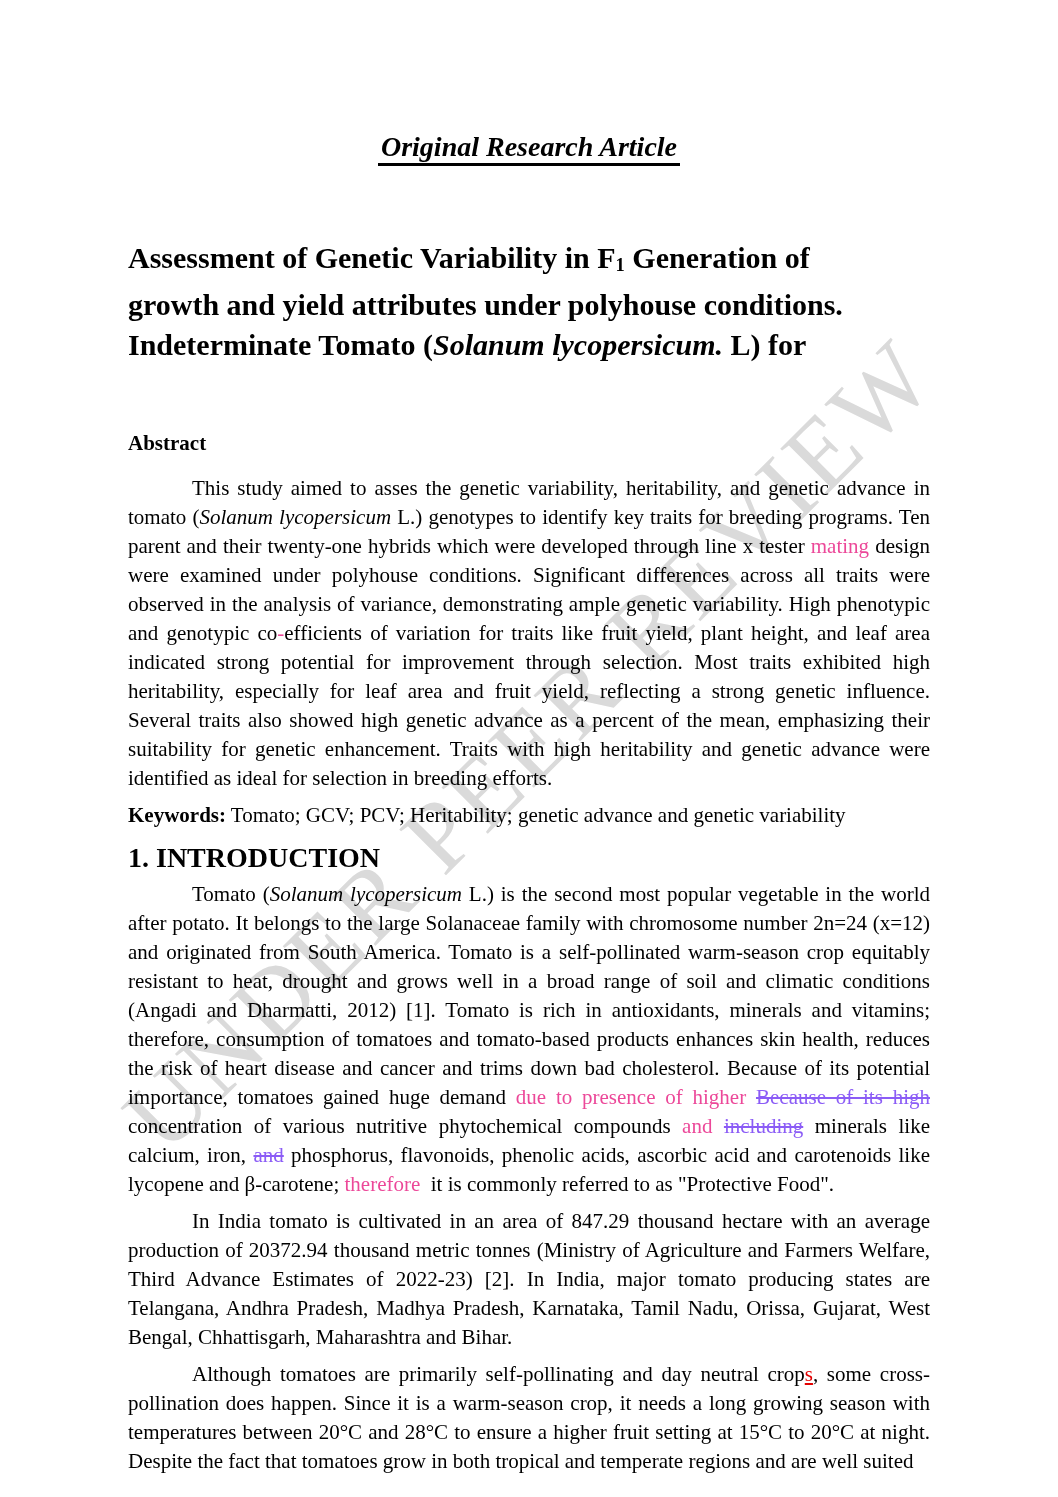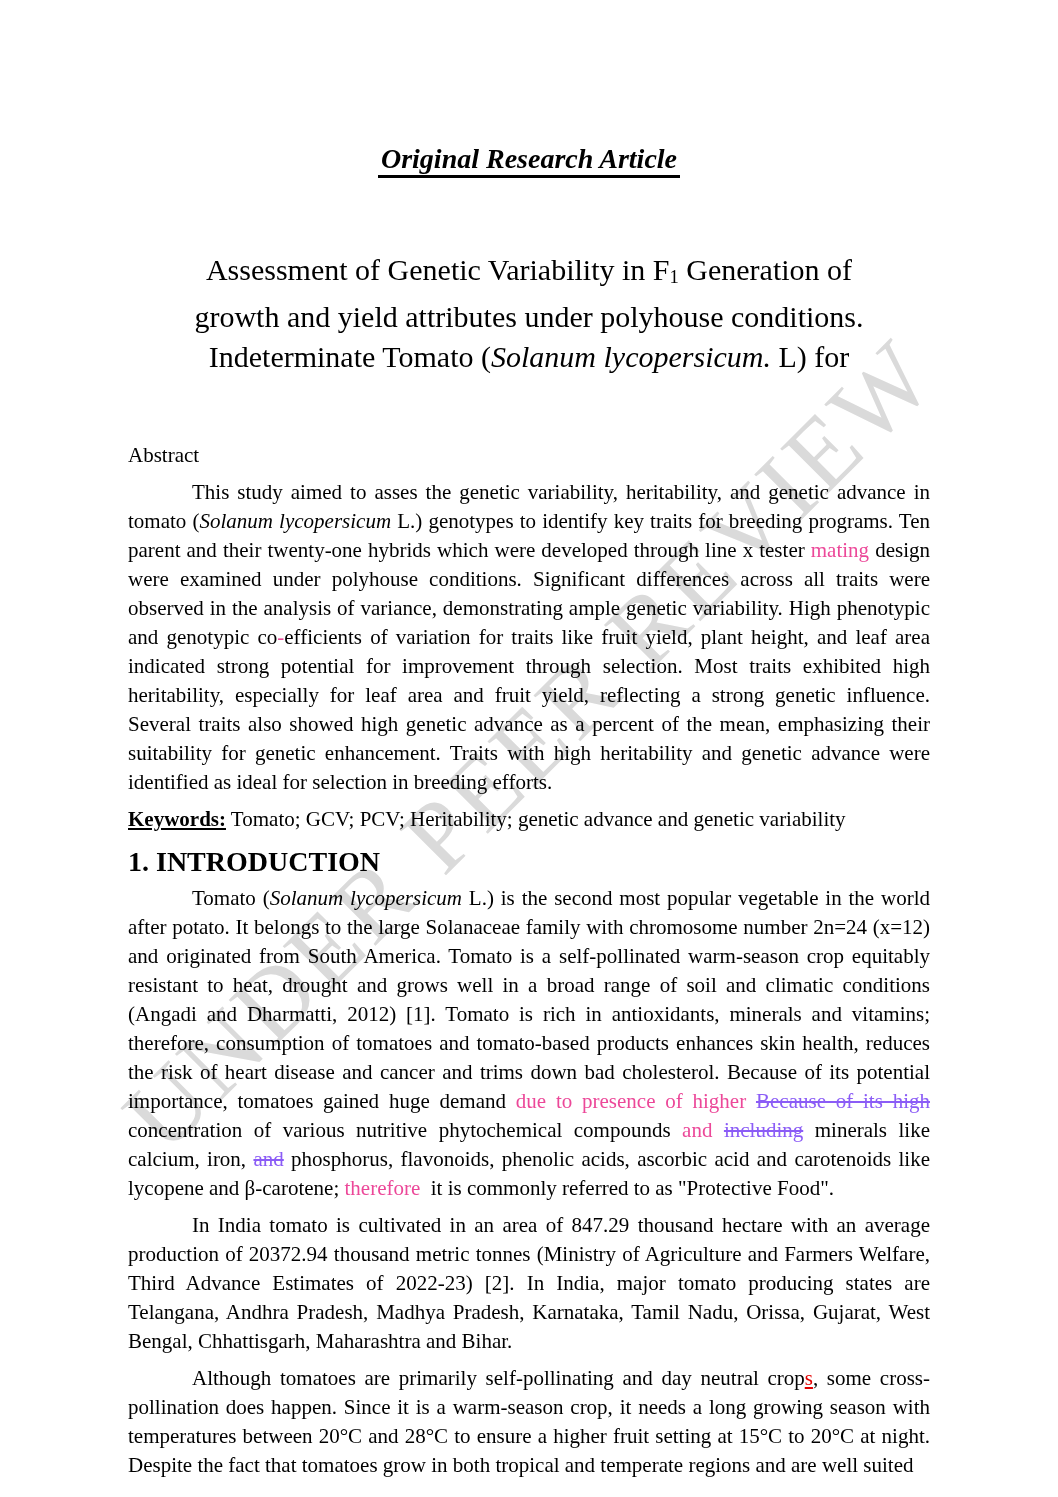--- a/index.html
+++ b/index.html
@@ -25,69 +25,69 @@
     letter-spacing: 4px;
     color: #dadada;
     white-space: nowrap;
     z-index: 0;
     font-family: "Liberation Serif", "DejaVu Serif", serif;
     user-select: none;
   }
   .content {
     position: relative;
     z-index: 1;
-    padding: 12px 128px;
+    padding: 0 128px;
   }
   .article-type {
     margin: 0;
     padding-top: 130px;
     text-align: center;
     font-size: 28px;
     line-height: 34px;
     font-weight: bold;
     font-style: italic;
   }
   .article-type .underline {
     border-bottom: 3px solid #000;
     padding: 0 3px 1px 3px;
   }
   .paper-title {
     margin: 74px 0 0 0;
-    text-align: center;
+    text-align: left;
     font-size: 30px;
     line-height: 40px;
-    font-weight: normal;
+    font-weight: bold;
   }
   .title-line { display: block; }
   .section-heading {
-    margin: 64px 0 8px 0;
+    margin: 64px 0 16px 0;
     font-size: 21px;
     line-height: 29px;
-    font-weight: normal;
+    font-weight: bold;
   }
   .intro-heading {
     margin: 13px 0 0 0;
     font-size: 28px;
     line-height: 29px;
     font-weight: bold;
   }
   .para {
     margin: 8px 0 0 0;
     font-size: 21px;
     line-height: 29px;
     text-align: justify;
     text-indent: 64px;
   }
   .para-first { margin-top: 8px; }
   .keywords {
     margin: 8px 0 0 0;
     font-size: 21px;
     line-height: 29px;
   }
-  .kw-label { font-weight: bold; text-decoration: underline; }
+  .kw-label { font-weight: bold; }
   
   .run-i { font-style: italic; }
   .run-red { color: #ec4899; }
   .run-strike { color: #8b5cf6; text-decoration: line-through; }
   .run-u { color: #e30000; text-decoration: underline; }
   .run-sub { font-size: 0.62em; vertical-align: -0.18em; }
 </style>
 </head>
 <body>
 

